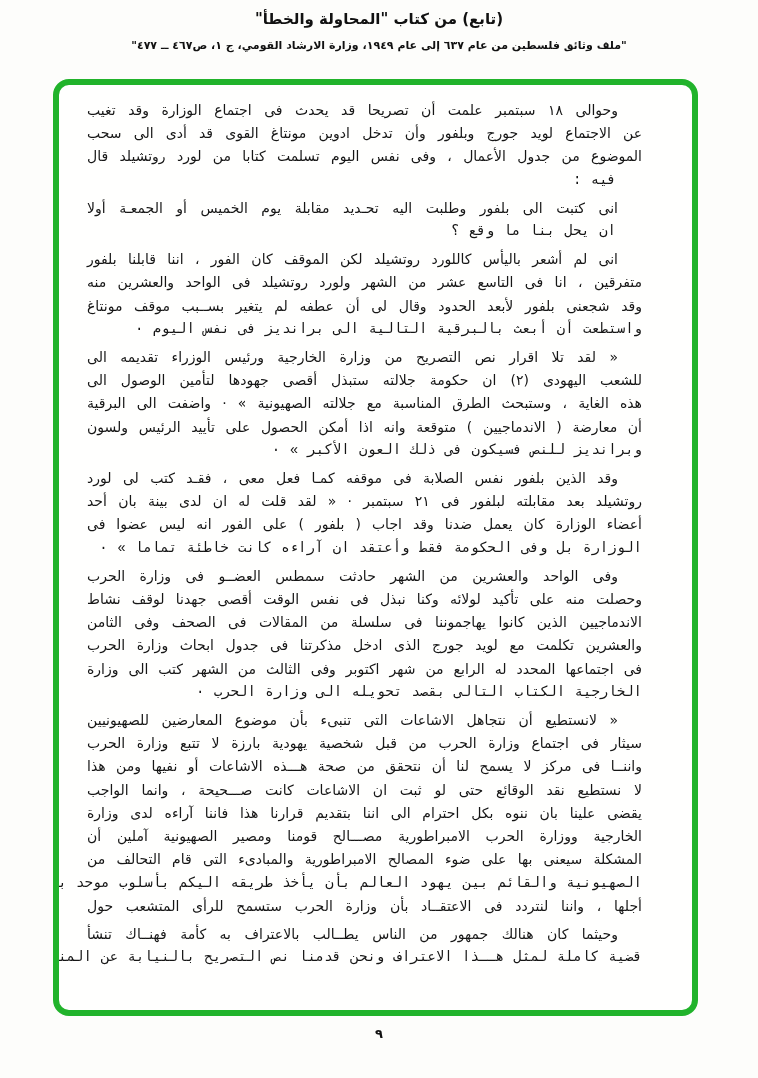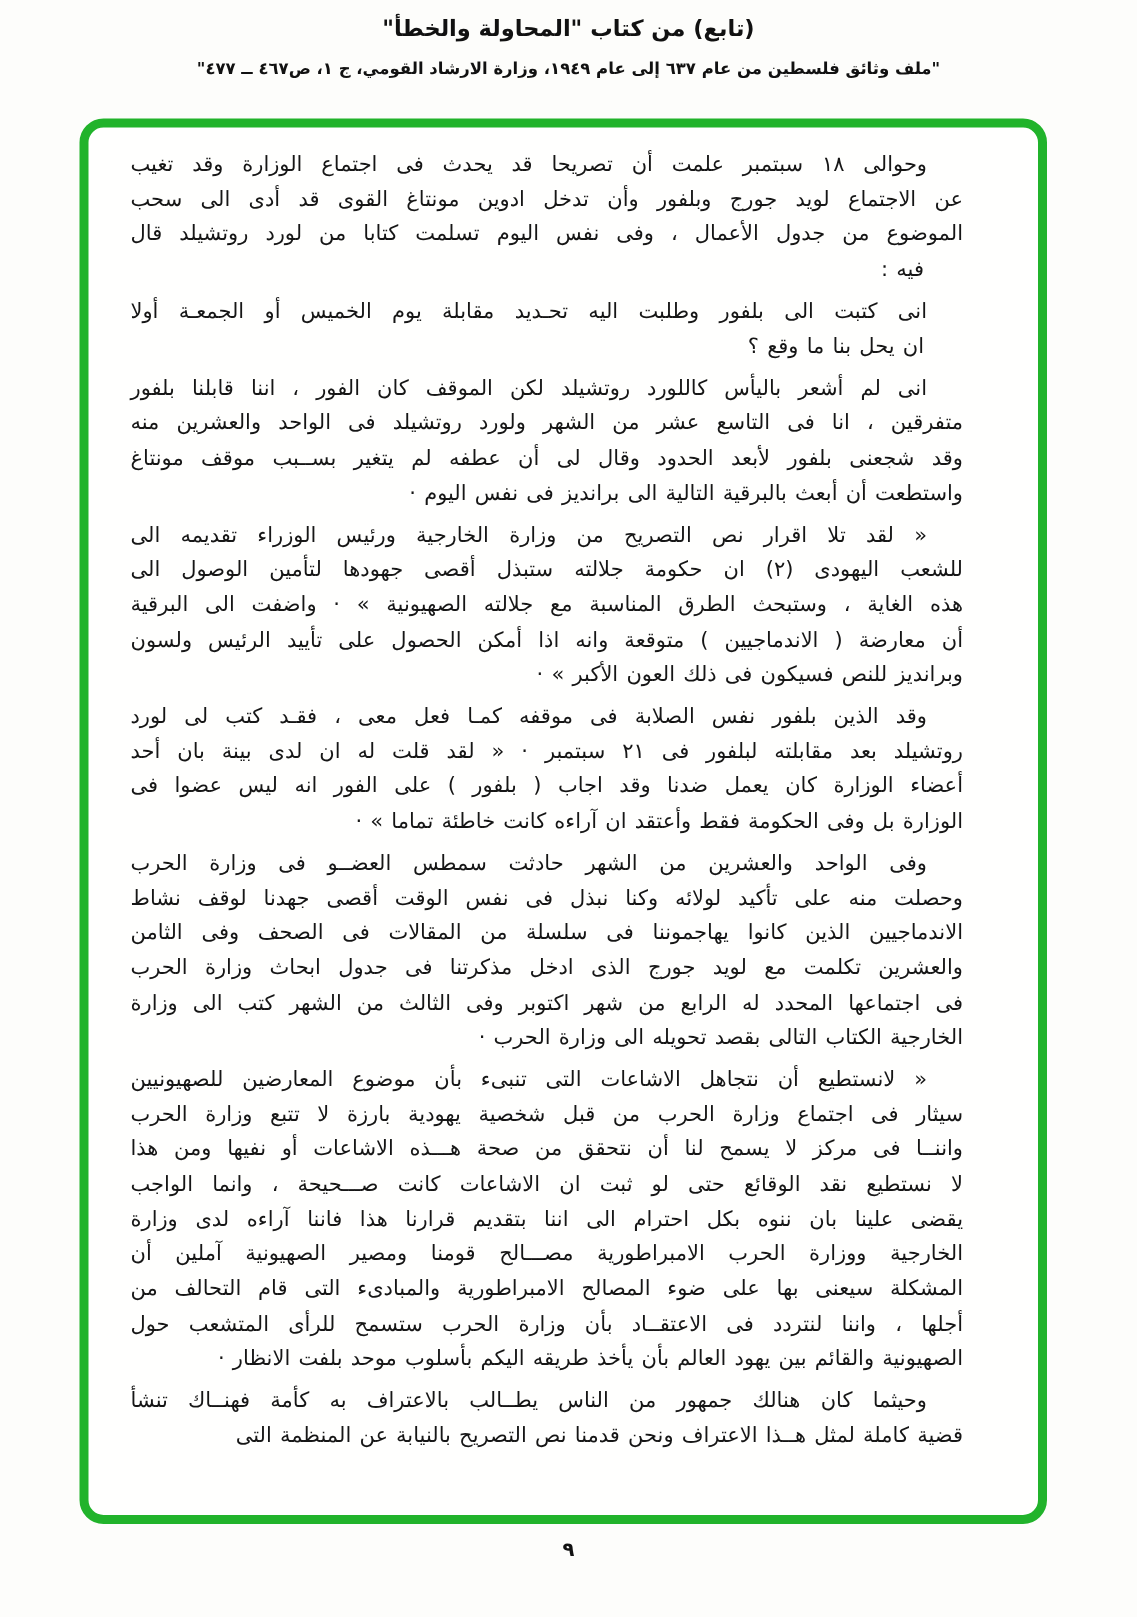--- a/index.html
+++ b/index.html
@@ -52,20 +52,21 @@
     line-height: 23.2px;
     text-align: justify;
     text-align-last: justify;
     word-spacing: 1px;
     white-space: nowrap;
   }
   .line.first { padding-right: 24px; }
   .line.last {
     text-align-last: right;
     padding-left: 0;
+    font-family: Liberation Mono, monospace;
   }
   .line.last.short { padding-right: 26px; }
   .pagenum {
     position: absolute;
     top: 1026px;
     left: 0; right: 0;
     text-align: center;
     font-size: 13px;
     font-weight: bold;
     color: #111;
@@ -119,22 +120,22 @@
         <div class="line last">الخارجية الكتاب التالى بقصد تحويله الى وزارة الحرب ·</div>
       </div>
       <div class="para">
         <div class="line first">« لانستطيع أن نتجاهل الاشاعات التى تنبىء بأن موضوع المعارضين للصهيونيين</div>
         <div class="line">سيثار فى اجتماع وزارة الحرب من قبل شخصية يهودية بارزة لا تتبع وزارة الحرب</div>
         <div class="line">واننــا فى مركز لا يسمح لنا أن نتحقق من صحة هـــذه الاشاعات أو نفيها ومن هذا</div>
         <div class="line">لا نستطيع نقد الوقائع حتى لو ثبت ان الاشاعات كانت صـــحيحة ، وانما الواجب</div>
         <div class="line">يقضى علينا بان ننوه بكل احترام الى اننا بتقديم قرارنا هذا فاننا آراءه لدى وزارة</div>
         <div class="line">الخارجية ووزارة الحرب الامبراطورية مصـــالح قومنا ومصير الصهيونية آملين أن</div>
         <div class="line">المشكلة سيعنى بها على ضوء المصالح الامبراطورية والمبادىء التى قام التحالف من</div>
+        <div class="line last">الصهيونية والقائم بين يهود العالم بأن يأخذ طريقه اليكم بأسلوب موحد بلفت الانظار ·</div>
         <div class="line">أجلها ، واننا لنتردد فى الاعتقــاد بأن وزارة الحرب ستسمح للرأى المتشعب حول</div>
-        <div class="line last">الصهيونية والقائم بين يهود العالم بأن يأخذ طريقه اليكم بأسلوب موحد بلفت الانظار ·</div>
       </div>
       <div class="para">
         <div class="line first">وحيثما كان هنالك جمهور من الناس يطــالب بالاعتراف به كأمة فهنــاك تنشأ</div>
         <div class="line last">قضية كاملة لمثل هــذا الاعتراف ونحن قدمنا نص التصريح بالنيابة عن المنظمة التى</div>
       </div>
     </div>
 </div>
 
 <div class="pagenum">٩</div>
 

